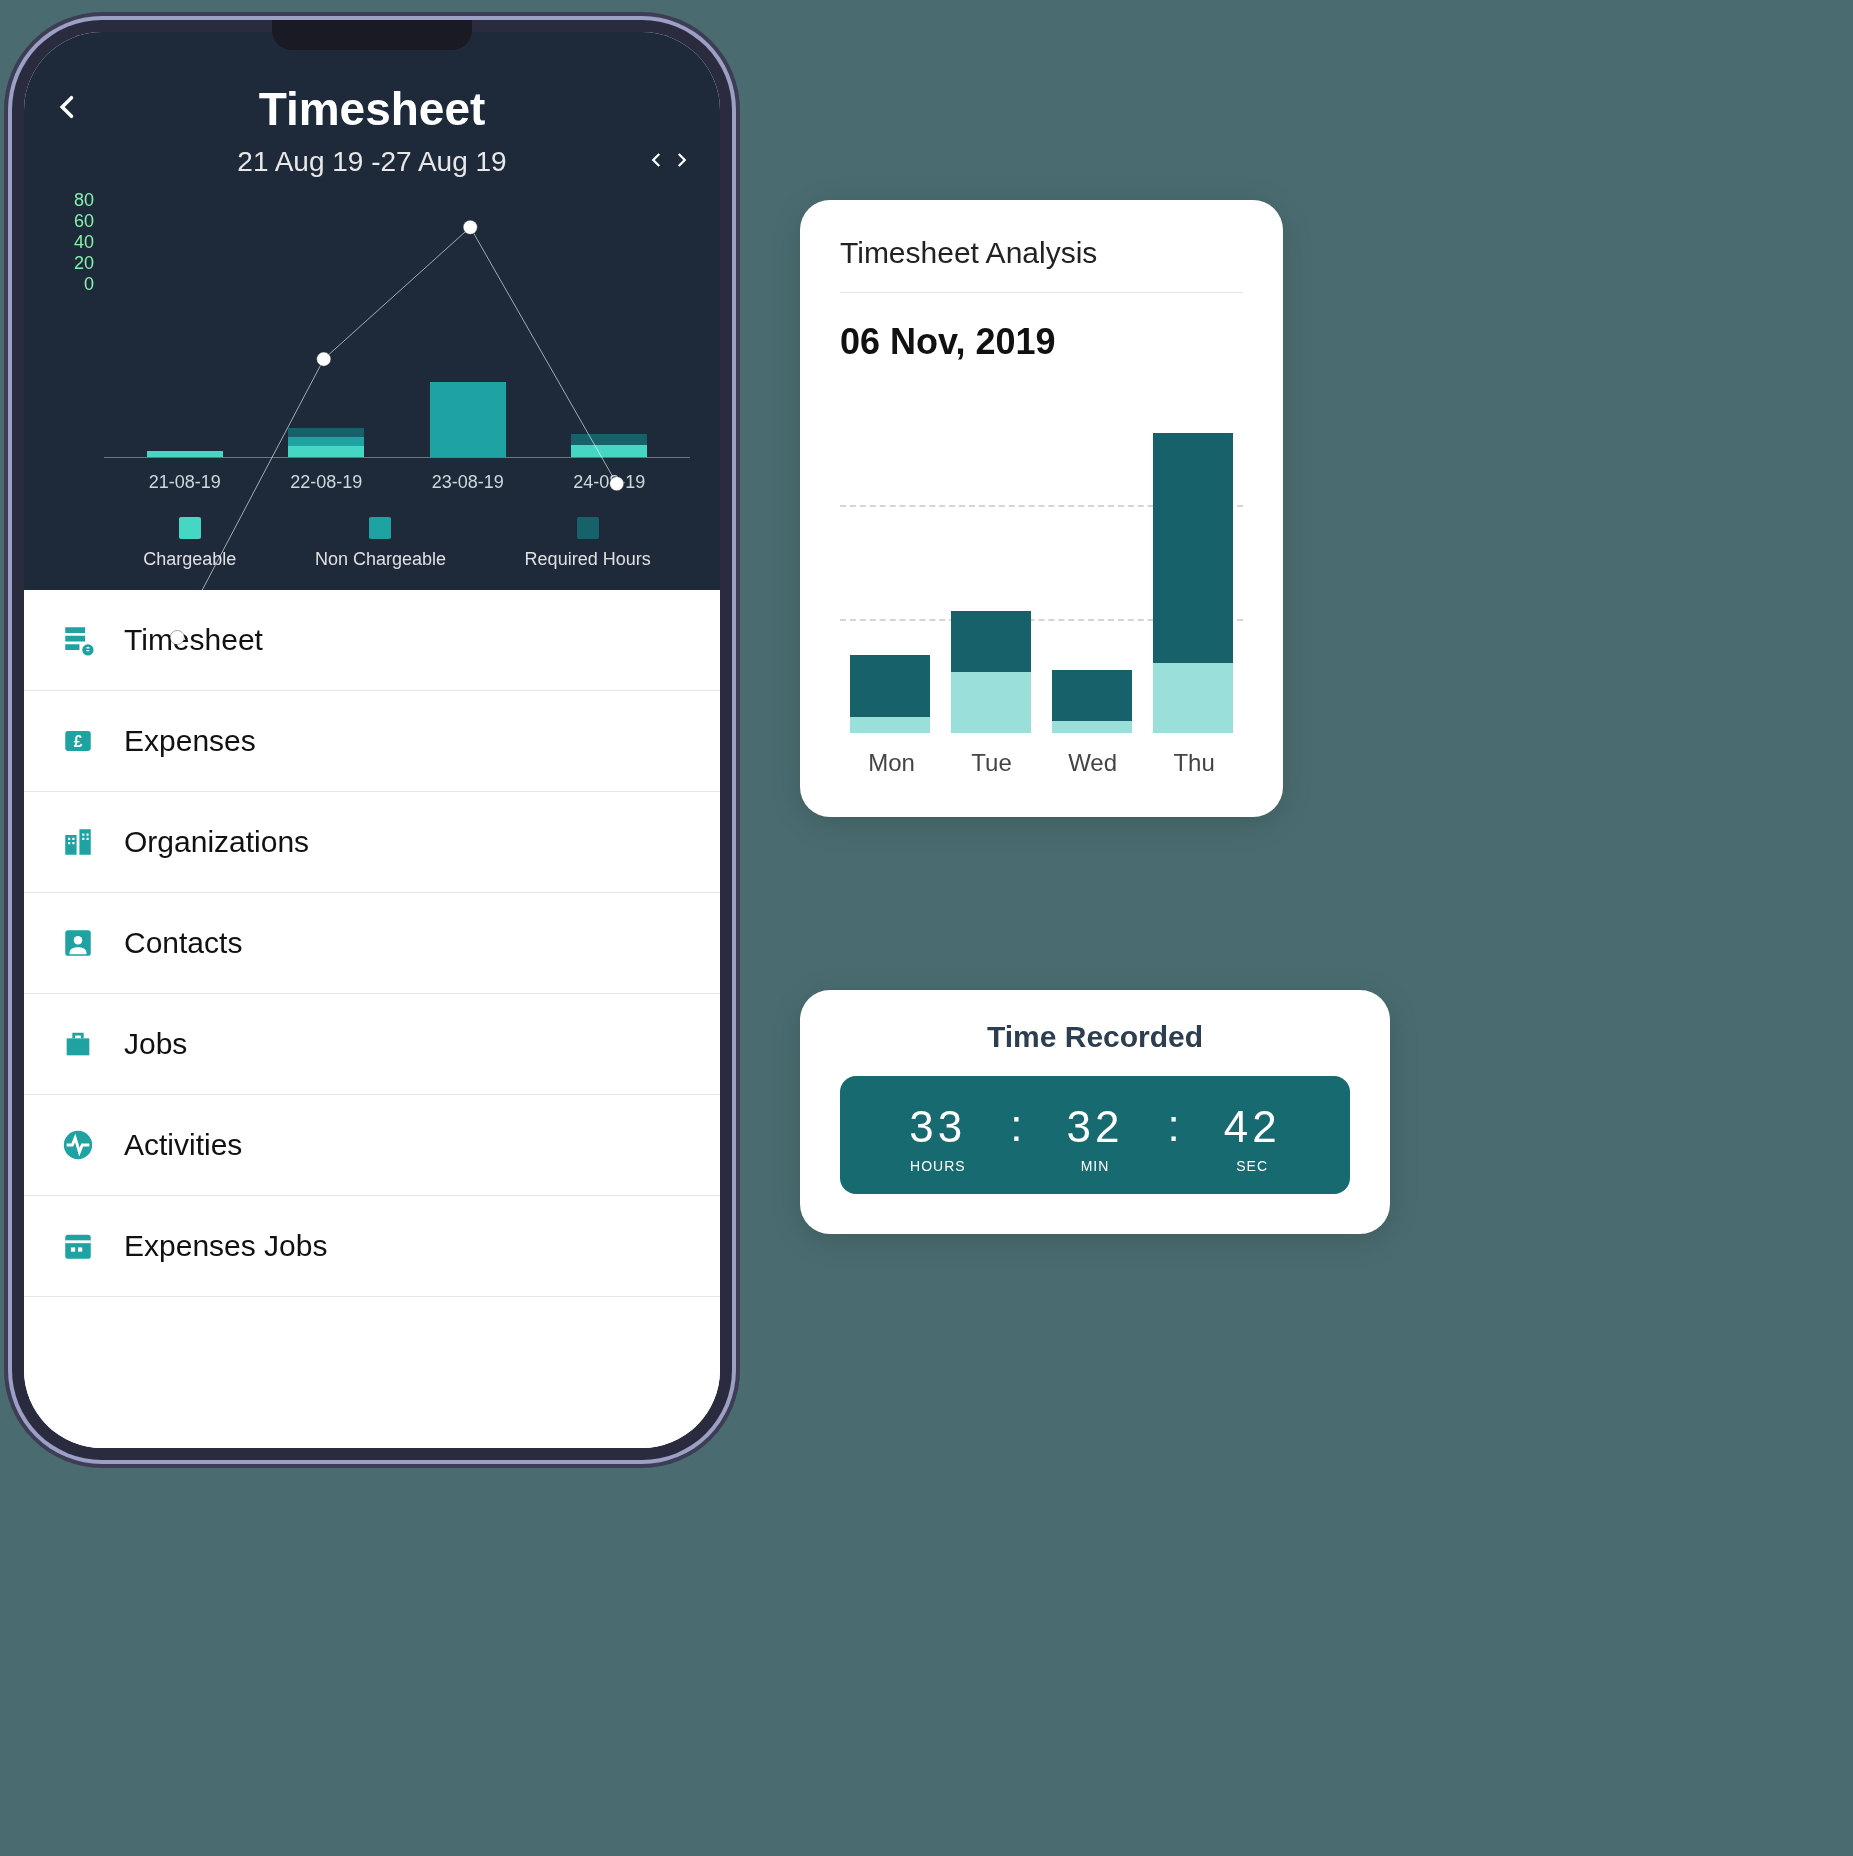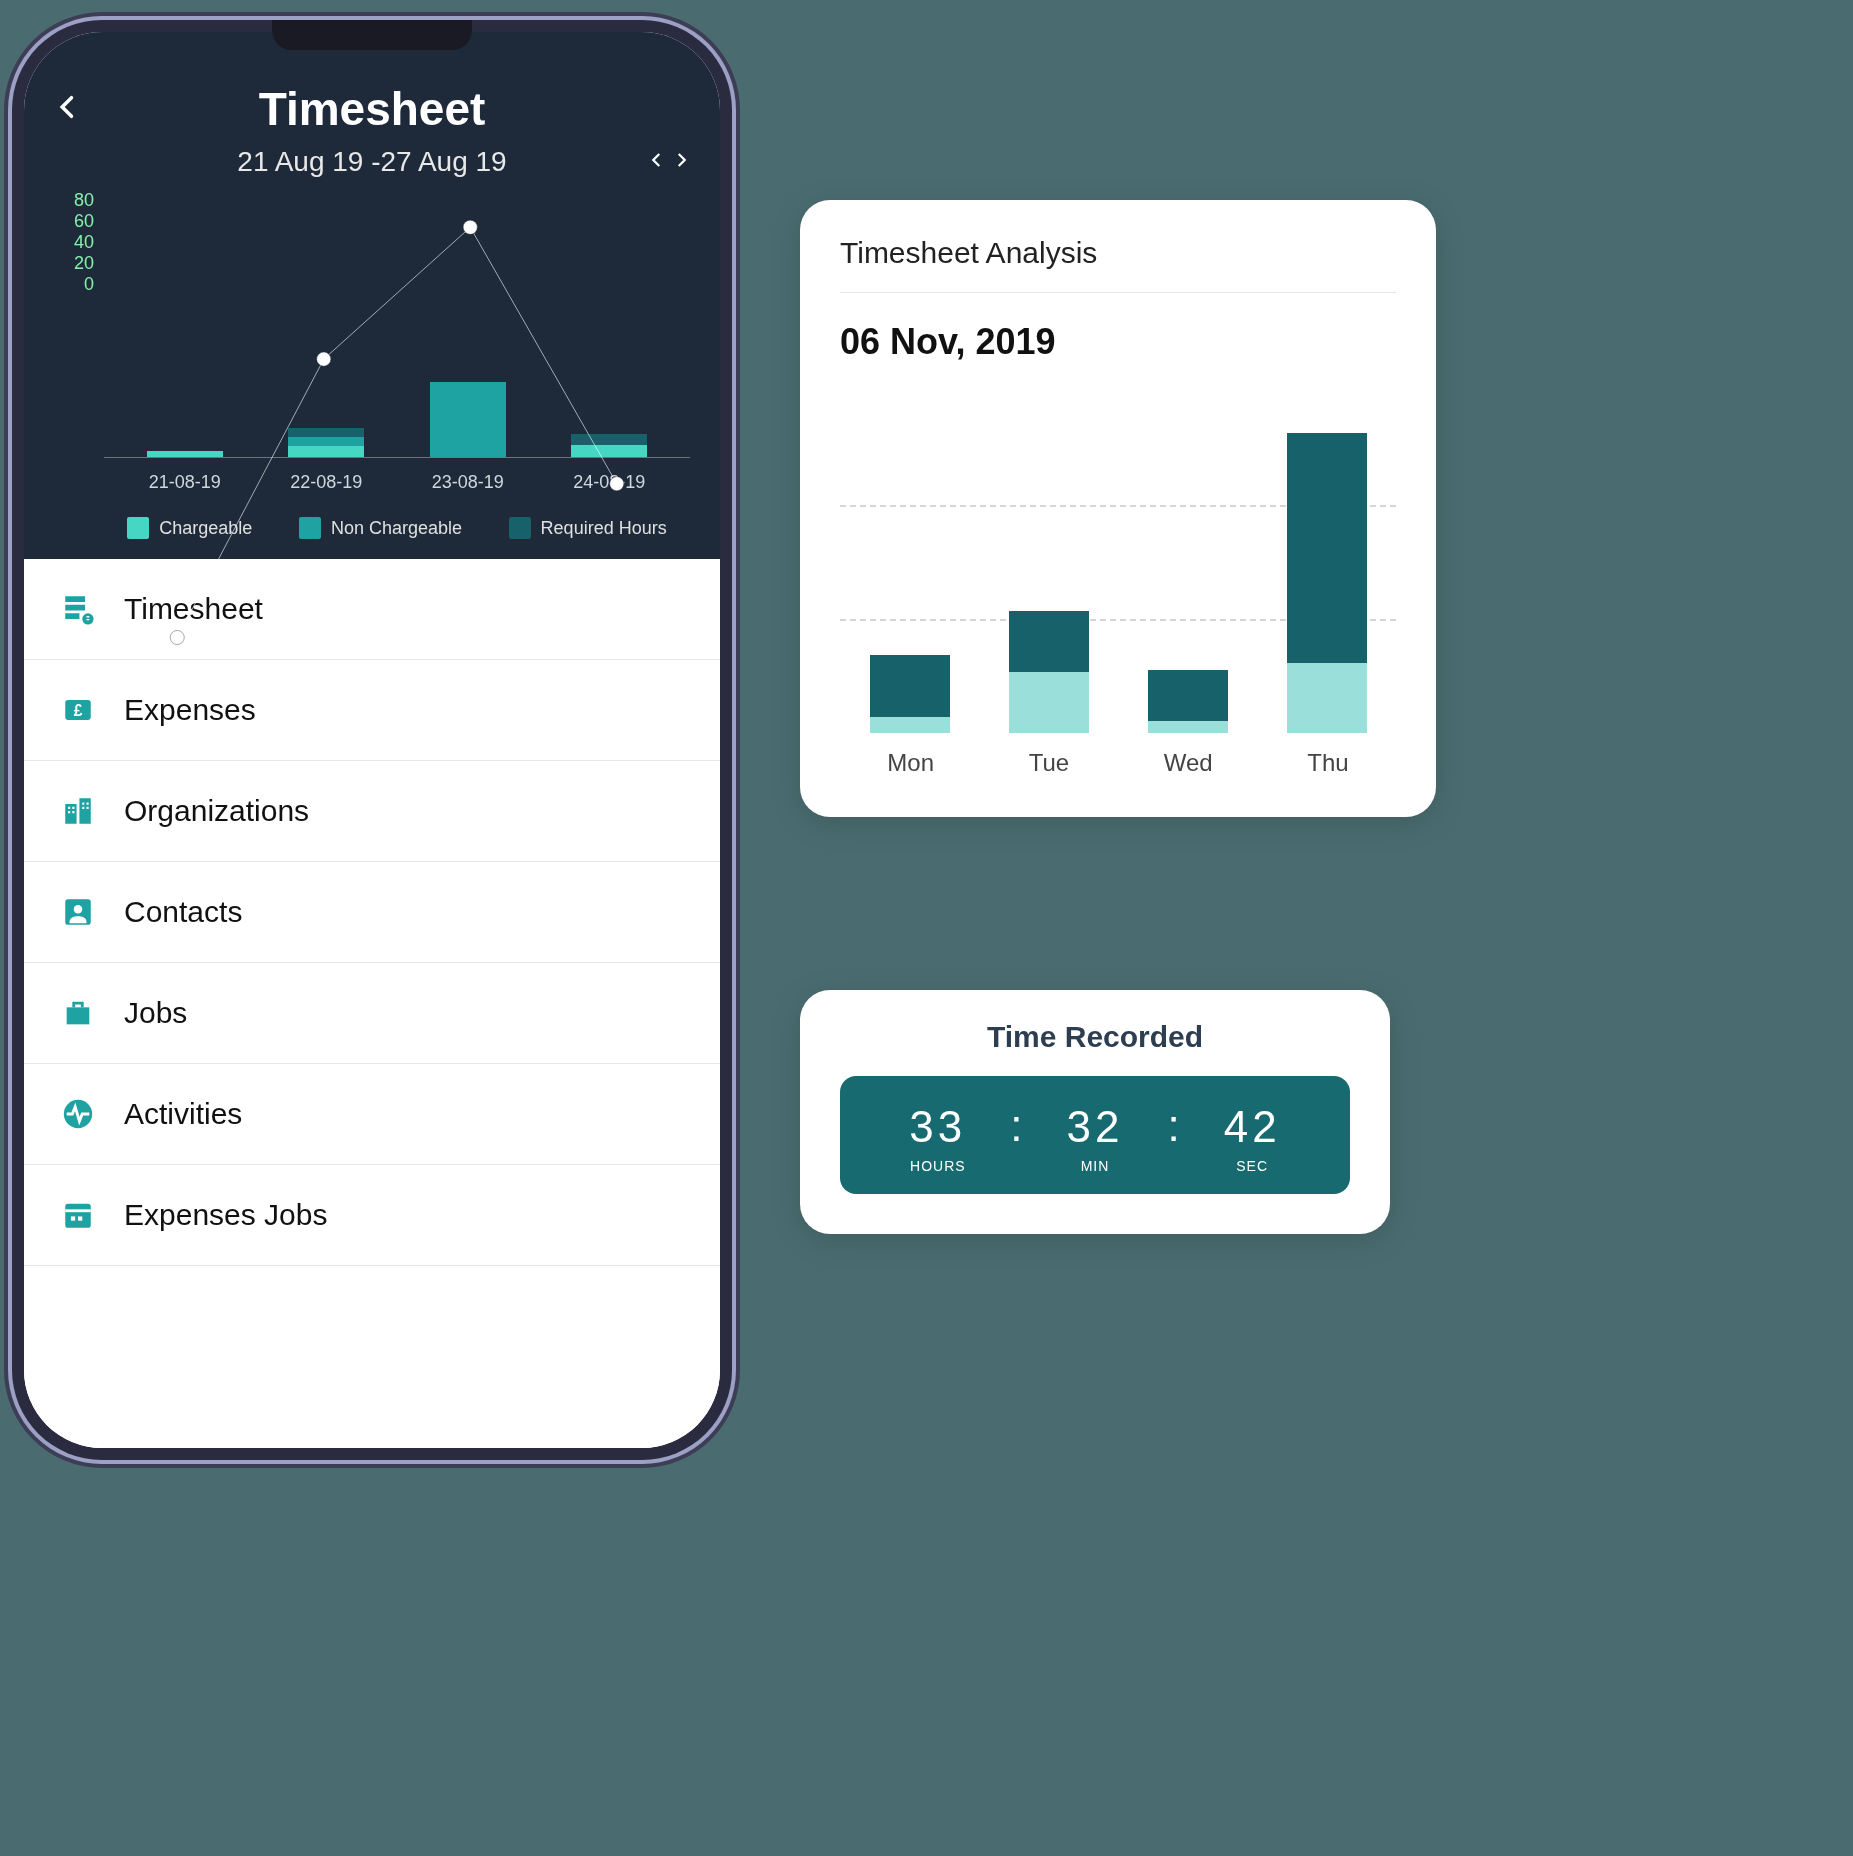--- a/index.html
+++ b/index.html
@@ -143,21 +143,21 @@
     color: #cfd8dc;
     padding: 0 10px;
   }
   .ts-legend {
     display: flex;
     justify-content: space-around;
     margin-top: 24px;
     font-size: 18px;
     color: #e0e0e0;
   }
-  .ts-legend-item { display: flex; align-items: center; gap: 10px; }
+  .ts-legend-item { display: flex; align-items: center; gap: 10px; flex-direction: column; }
   .ts-swatch { width: 22px; height: 22px; display: inline-block; border-radius: 2px; }
 
   
   .menu {
     flex: 1;
     background: #fff;
     overflow: hidden;
   }
   .menu-item {
     display: flex;
@@ -178,21 +178,21 @@
   
   .card {
     position: absolute;
     background: #fff;
     border-radius: 30px;
     box-shadow: 0 6px 30px rgba(0,0,0,.15);
   }
   .card-analysis {
     top: 200px;
     left: 800px;
-    width: 636px;
+    width: 483px;
     padding: 36px 40px 40px 40px;
   }
   .card-analysis h3 {
     font-size: 30px;
     font-weight: 500;
     color: #222;
     padding-bottom: 22px;
     border-bottom: 1px solid #e6e6e6;
     margin-bottom: 28px;
   }

